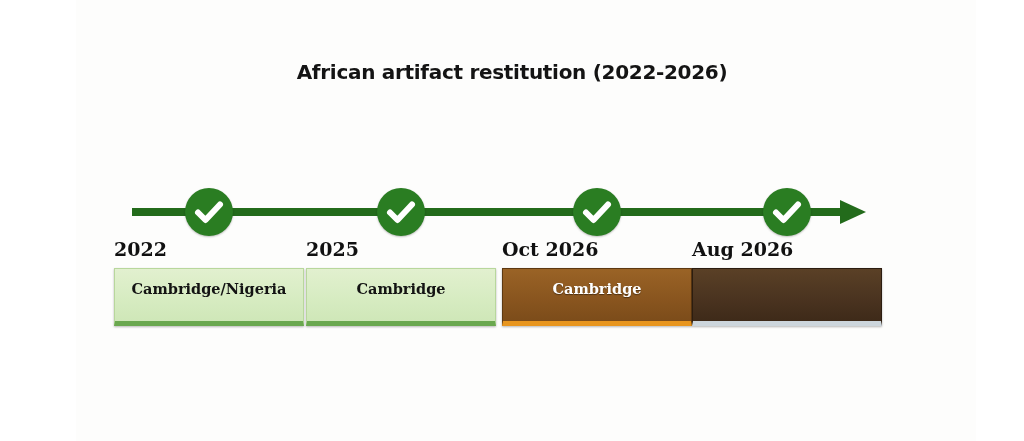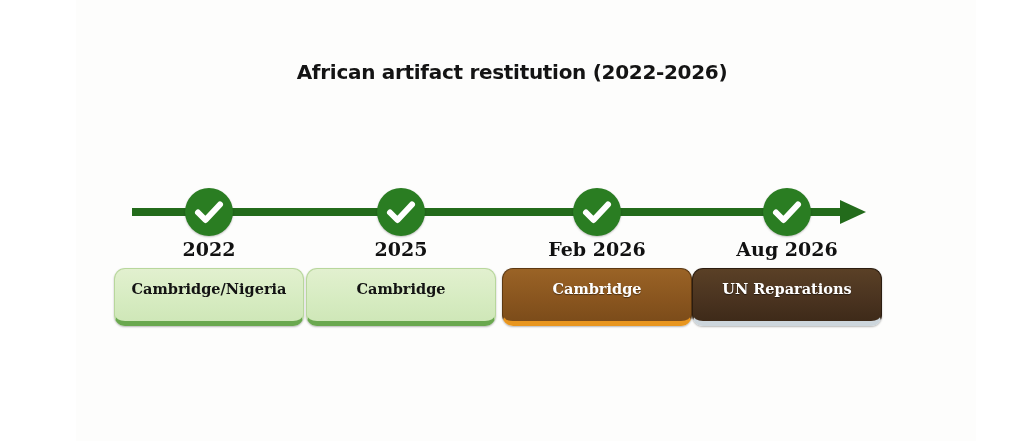--- a/index.html
+++ b/index.html
@@ -79,41 +79,40 @@
   .marker svg {
     display: block;
     width: 48px;
     height: 48px;
   }
   .date {
     position: absolute;
     top: 238px;
     left: 0;
     width: 190px;
-    text-align: center;
+    text-align: left;
     font-family: "DejaVu Serif", serif;
     font-size: 19px;
     font-weight: bold;
     color: #111111;
   }
   .card {
     position: absolute;
     top: 268px;
     left: 0;
     width: 100%;
     box-sizing: border-box;
     min-height: 58px;
     padding: 10px 6px 9px 6px;
     text-align: center;
     font-family: "DejaVu Serif", serif;
     font-size: 14.5px;
     font-weight: bold;
     line-height: 1.32;
     box-shadow: 0 1px 2px rgba(0,0,0,0.28);
-    border-radius: 11px;
   }
   .card.light {
     background: linear-gradient(180deg, #e2f0cf 0%, #d7ecc2 55%, #cfe7b8 100%);
     border: 1px solid #b8d79c;
     border-bottom: 5px solid #6aa84f;
     color: #131313;
   }
   .card.bronze {
     background: linear-gradient(180deg, #9a6326 0%, #8a561f 55%, #7c4c1a 100%);
     border: 1px solid #5d3912;
@@ -164,31 +163,30 @@
       <div>Cambridge</div>
     </div>
   </div>
 
   <div class="milestone" style="left:502px;">
     <div class="marker">
       <svg viewBox="0 0 48 48" aria-hidden="true">
         <path d="M13 24.5 L20.5 32 L35 16.5" fill="none" stroke="#ffffff" stroke-width="6" stroke-linecap="round" stroke-linejoin="round"></path>
       </svg>
     </div>
-    <div class="date">Feb 2026</div>
+    <div class="date">Oct 2026</div>
     <div class="card bronze">
       <div>Cambridge</div>
     </div>
   </div>
 
   <div class="milestone" style="left:692px;">
     <div class="marker">
       <svg viewBox="0 0 48 48" aria-hidden="true">
         <path d="M13 24.5 L20.5 32 L35 16.5" fill="none" stroke="#ffffff" stroke-width="6" stroke-linecap="round" stroke-linejoin="round"></path>
       </svg>
     </div>
     <div class="date">Aug 2026</div>
     <div class="card dark">
-      <div>UN Reparations</div>
     </div>
   </div>
 
 </div>
 
 </body></html>

